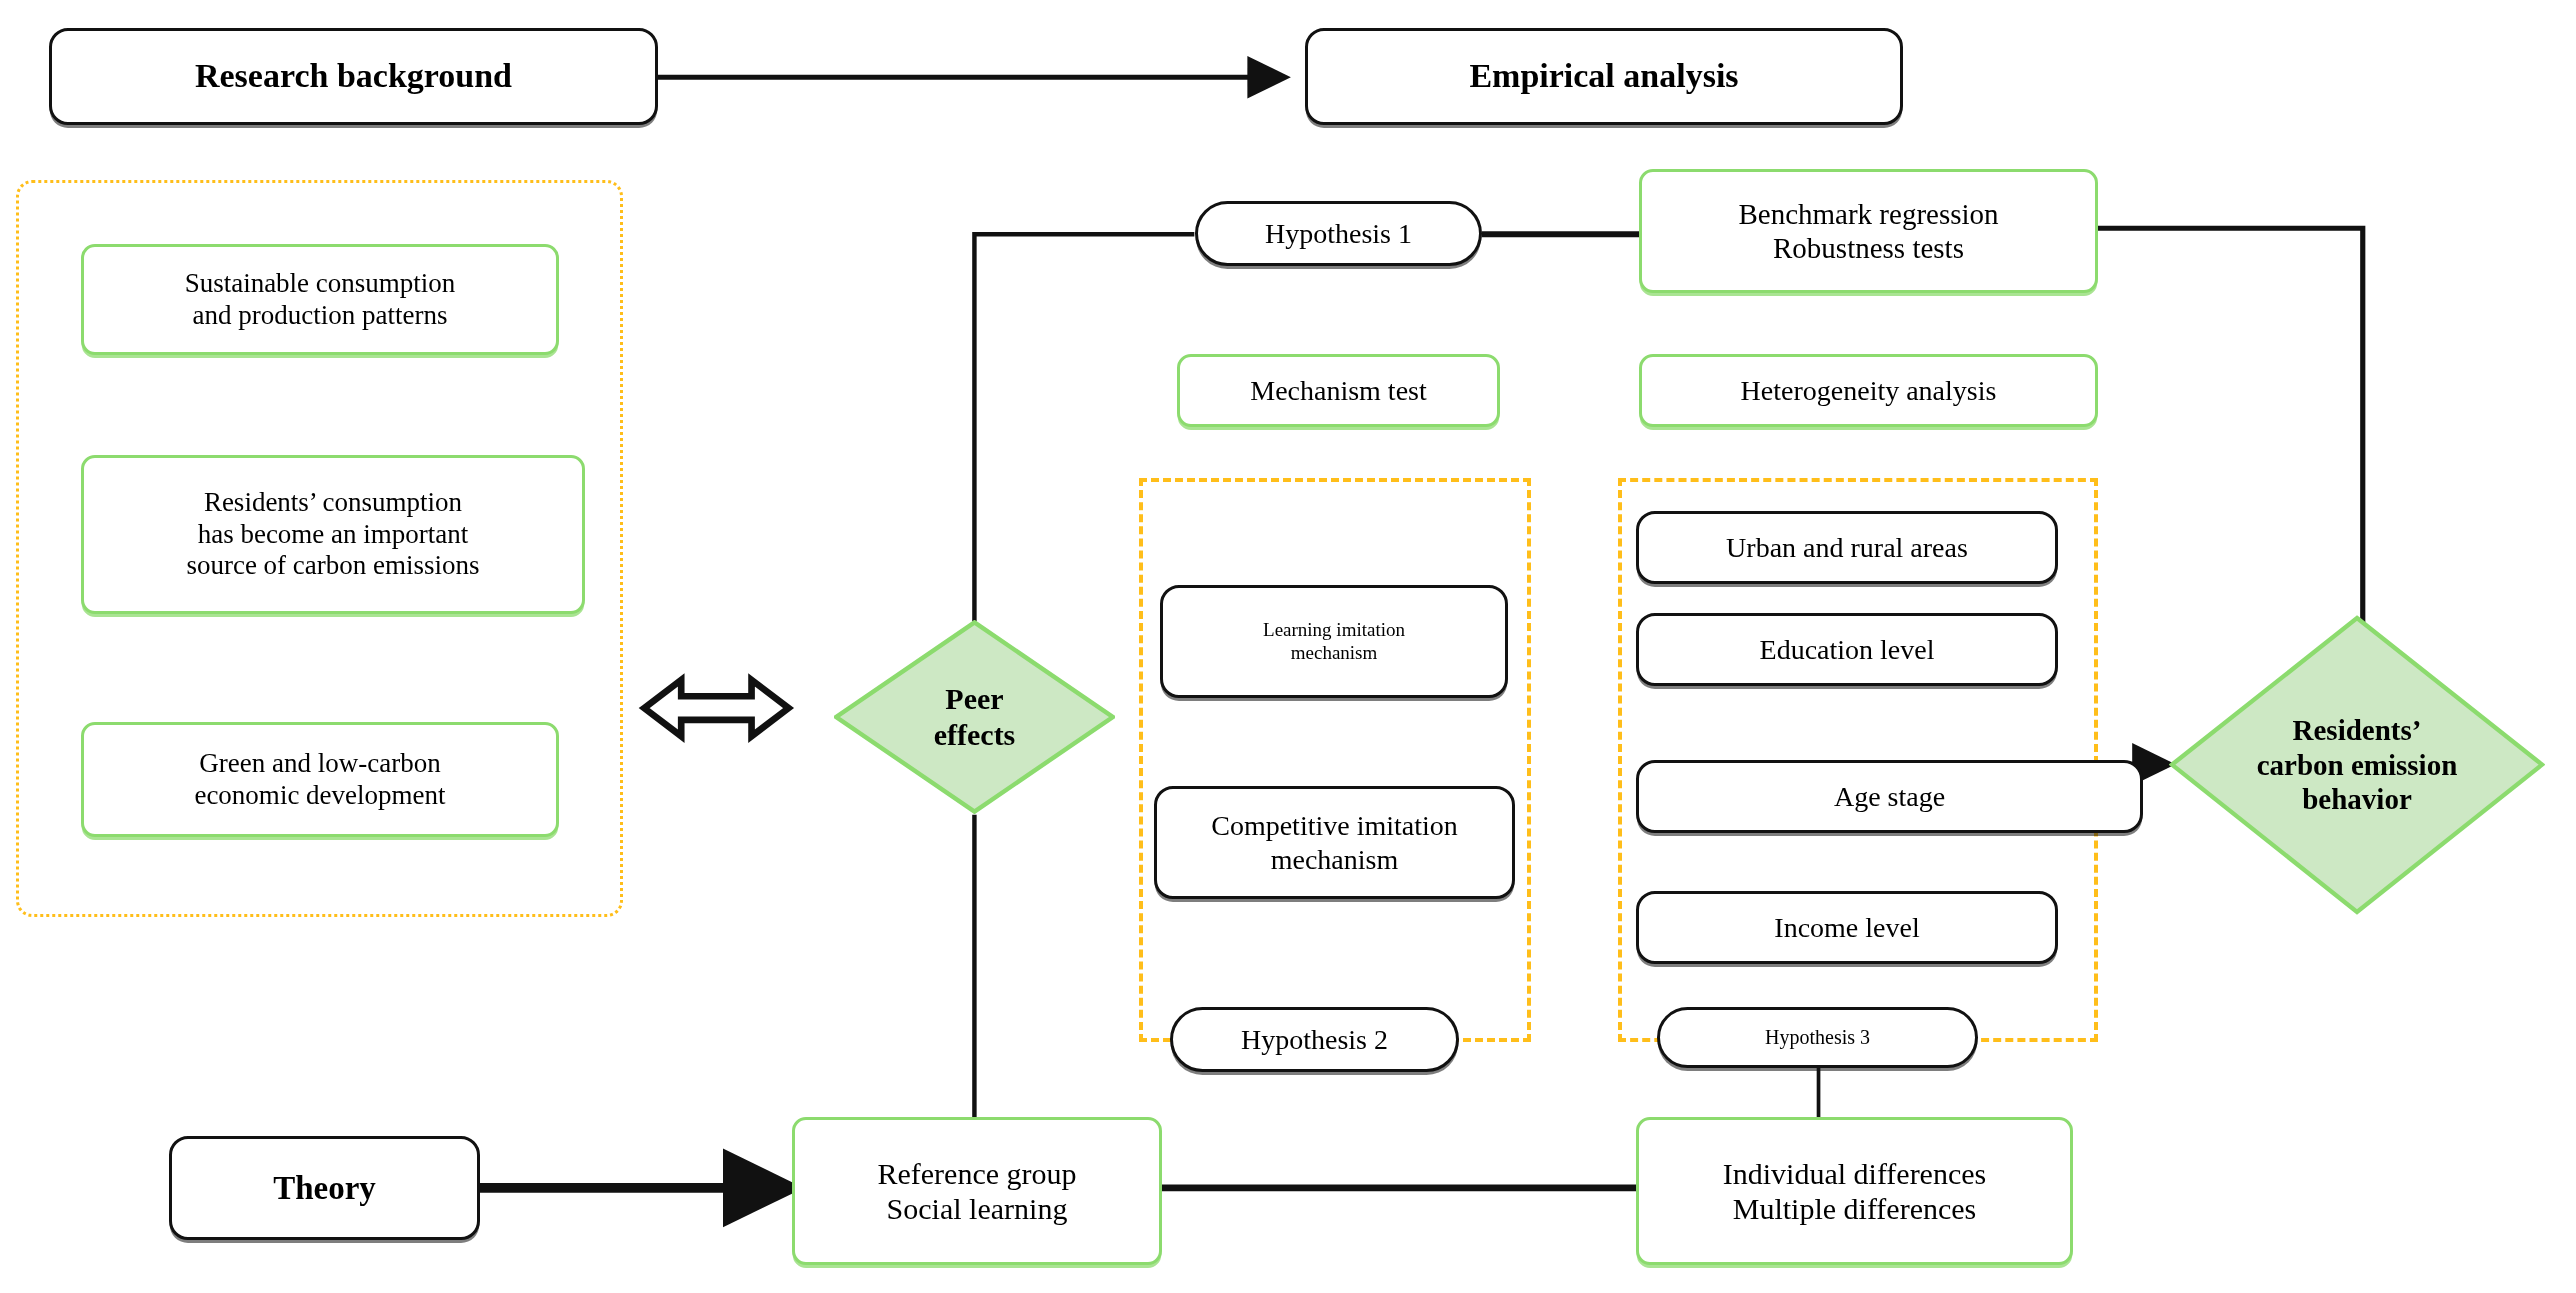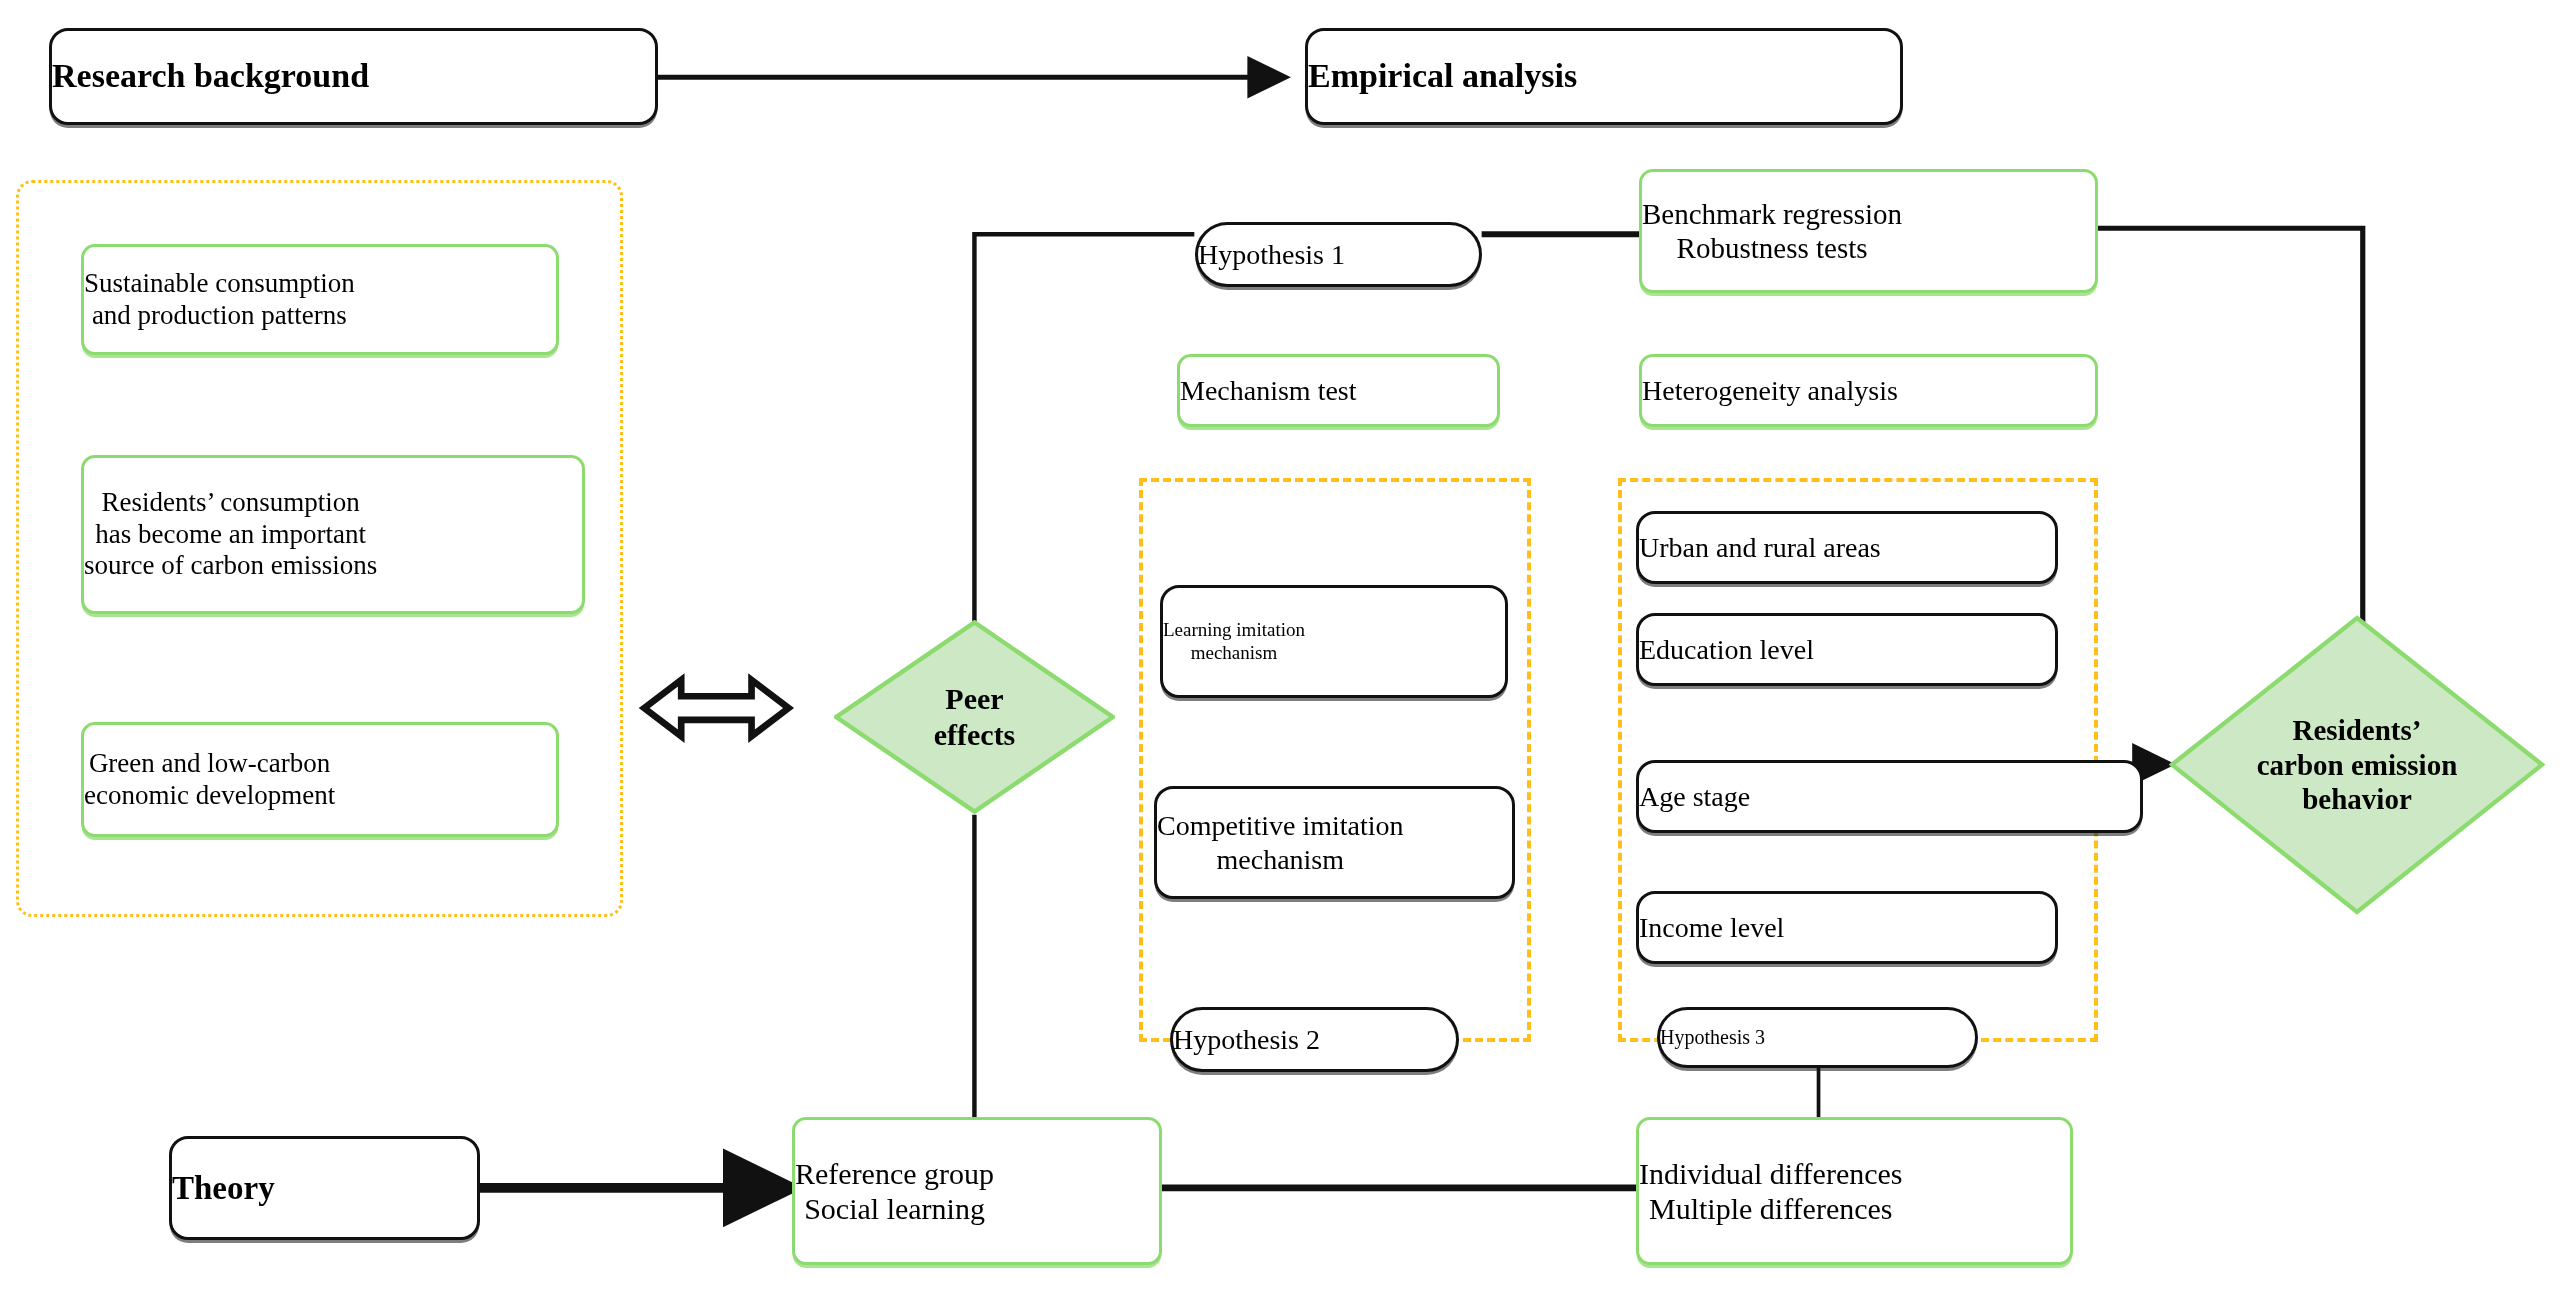--- a/index.html
+++ b/index.html
@@ -1,19 +1,19 @@
 <!DOCTYPE html>
 <html style="font-size:12px"><head>
 <meta charset="utf-8">
 <style>
   html,body{margin:0;padding:0;background:#ffffff;}
   body{font-family:"Liberation Serif", serif;}
   #stage{position:relative;width:2576px;height:1294px;background:#fff;overflow:hidden;}
   .node{position:absolute;box-sizing:border-box;display:flex;align-items:center;
-        justify-content:flex-start;text-align:center;background:#ffffff;}
+        justify-content:center;text-align:center;background:#ffffff;}
   .node span{display:block;line-height:1.18;}
   
   .blk{border:3.7px solid #111111;border-radius:19px;
        box-shadow:0 3.7px 0 -0.7px rgba(20,20,20,.55);}
   .blk-bold{font-weight:bold;}
   
   .pill{border:3.7px solid #111111;border-radius:37px;
         box-shadow:0 3.7px 0 -0.7px rgba(20,20,20,.55);}
   
   .grn{border:3.7px solid #8CDB6E;border-radius:14px;
@@ -115,21 +115,21 @@
     <div class="dlabel" style="font-size:30px;">Peer<br>effects</div>
   </div>
 
   <div class="diamond" style="left:2169px;top:615px;width:376px;height:300px;">
     <svg width="376" height="300" viewBox="0 0 508 405">
       <polygon points="254,4 504,202 254,401 4,202" fill="#CDE8C4" stroke="#8CDB6E" stroke-width="6"></polygon>
     </svg>
     <div class="dlabel" style="font-size:29px;">Residents’<br>carbon emission<br>behavior</div>
   </div>
 
-  <div class="node pill" style="left:1195px;top:201px;width:287px;height:65px;font-size:28px;margin-top:21px;">
+  <div class="node pill" style="left:1195px;top:201px;width:287px;height:65px;font-size:28px;">
     <span>Hypothesis 1</span>
   </div>
 
   <div class="node grn" style="left:1639px;top:169px;width:459px;height:124px;font-size:29px;">
     <span>Benchmark regression<br>Robustness tests</span>
   </div>
 
   <div class="node grn" style="left:1177px;top:354px;width:323px;height:73px;font-size:28px;">
     <span>Mechanism test</span>
   </div>

